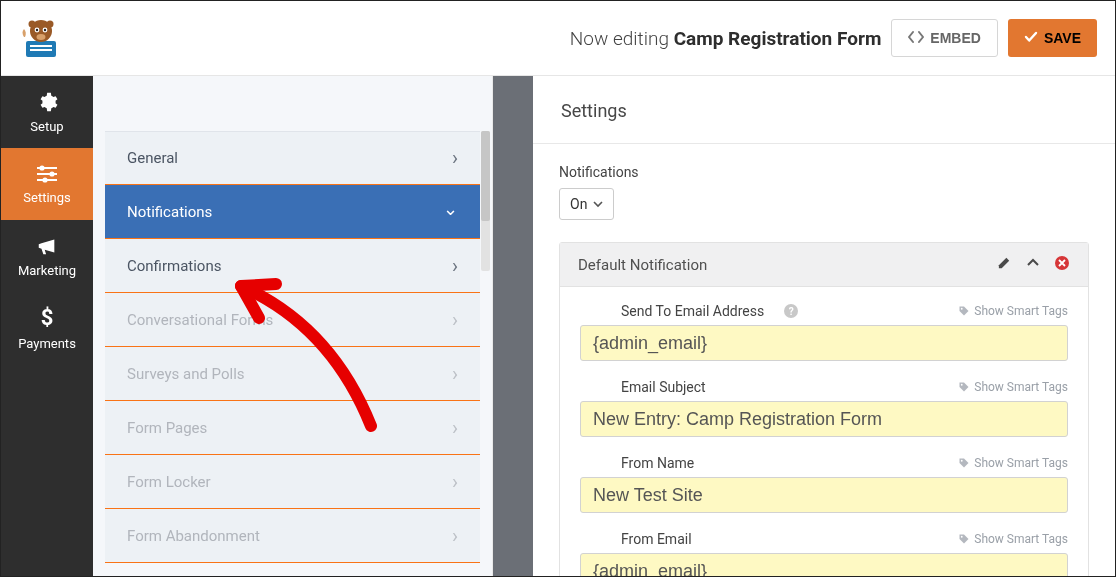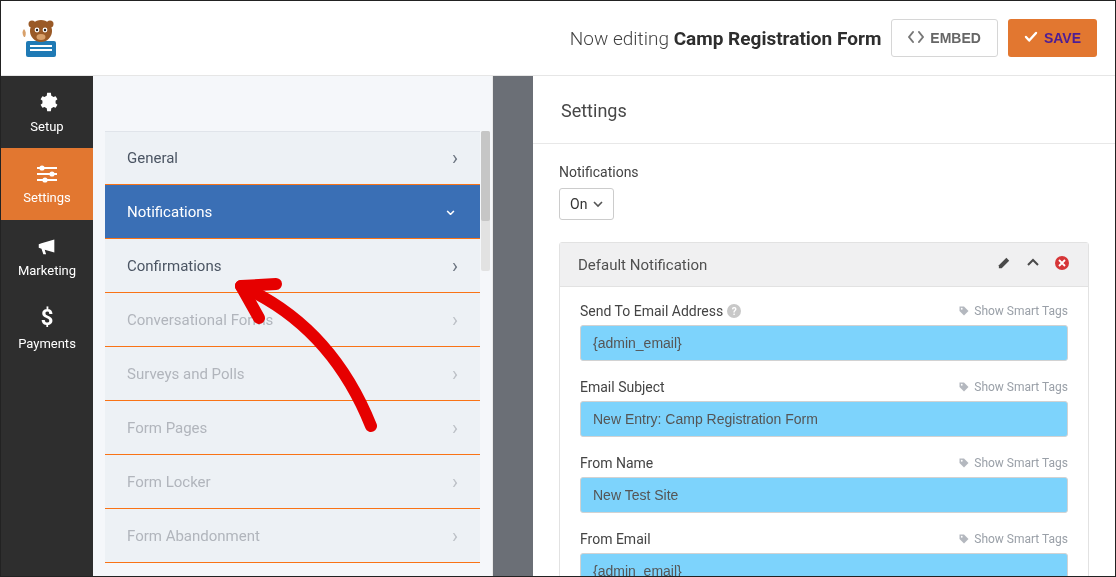--- a/index.html
+++ b/index.html
@@ -49,21 +49,21 @@
     margin-left: 10px;
     border: none;
   }
   .btn-embed {
     background: #fff;
     border: 1px solid #d6d6d6;
     color: #666;
   }
   .btn-save {
     background: #e27730;
-    color: #4c1d95;
+    color: #000000;
   }
 
   
   .body-wrap {
     display: flex;
     height: calc(100% - 75px);
   }
   .navrail {
     width: 92px;
     background: #2e2e2e;
@@ -194,21 +194,22 @@
     display: flex;
     justify-content: space-between;
     align-items: center;
     margin-bottom: 6px;
   }
   .row-label {
     font-size: 14px;
     color: #444;
     display: flex;
     align-items: center;
-    gap: 4px;
+    gap: 20px;
+    margin-left: 41px;
   }
   .help-dot {
     width: 14px; height: 14px; border-radius: 50%;
     background: #c8c8c8;
     display: inline-flex;
     align-items: center; justify-content: center;
     color: #fff; font-size: 10px; font-weight: 700;
   }
   .smart-tags {
     font-size: 12px;
@@ -217,23 +218,23 @@
     align-items: center;
     gap: 4px;
     cursor: pointer;
   }
   .input {
     width: 100%;
     height: 36px;
     border: 1px solid #d2d2d2;
     border-radius: 3px;
     padding: 0 12px;
-    font-size: 14px;
+    font-size: 18px;
     color: #555;
-    background: #7dd3fc;
+    background: #fef9c3;
   }
 
   
   .arrow-annot {
     position: absolute;
     left: 180px;
     top: 265px;
     pointer-events: none;
     z-index: 999;
   }

